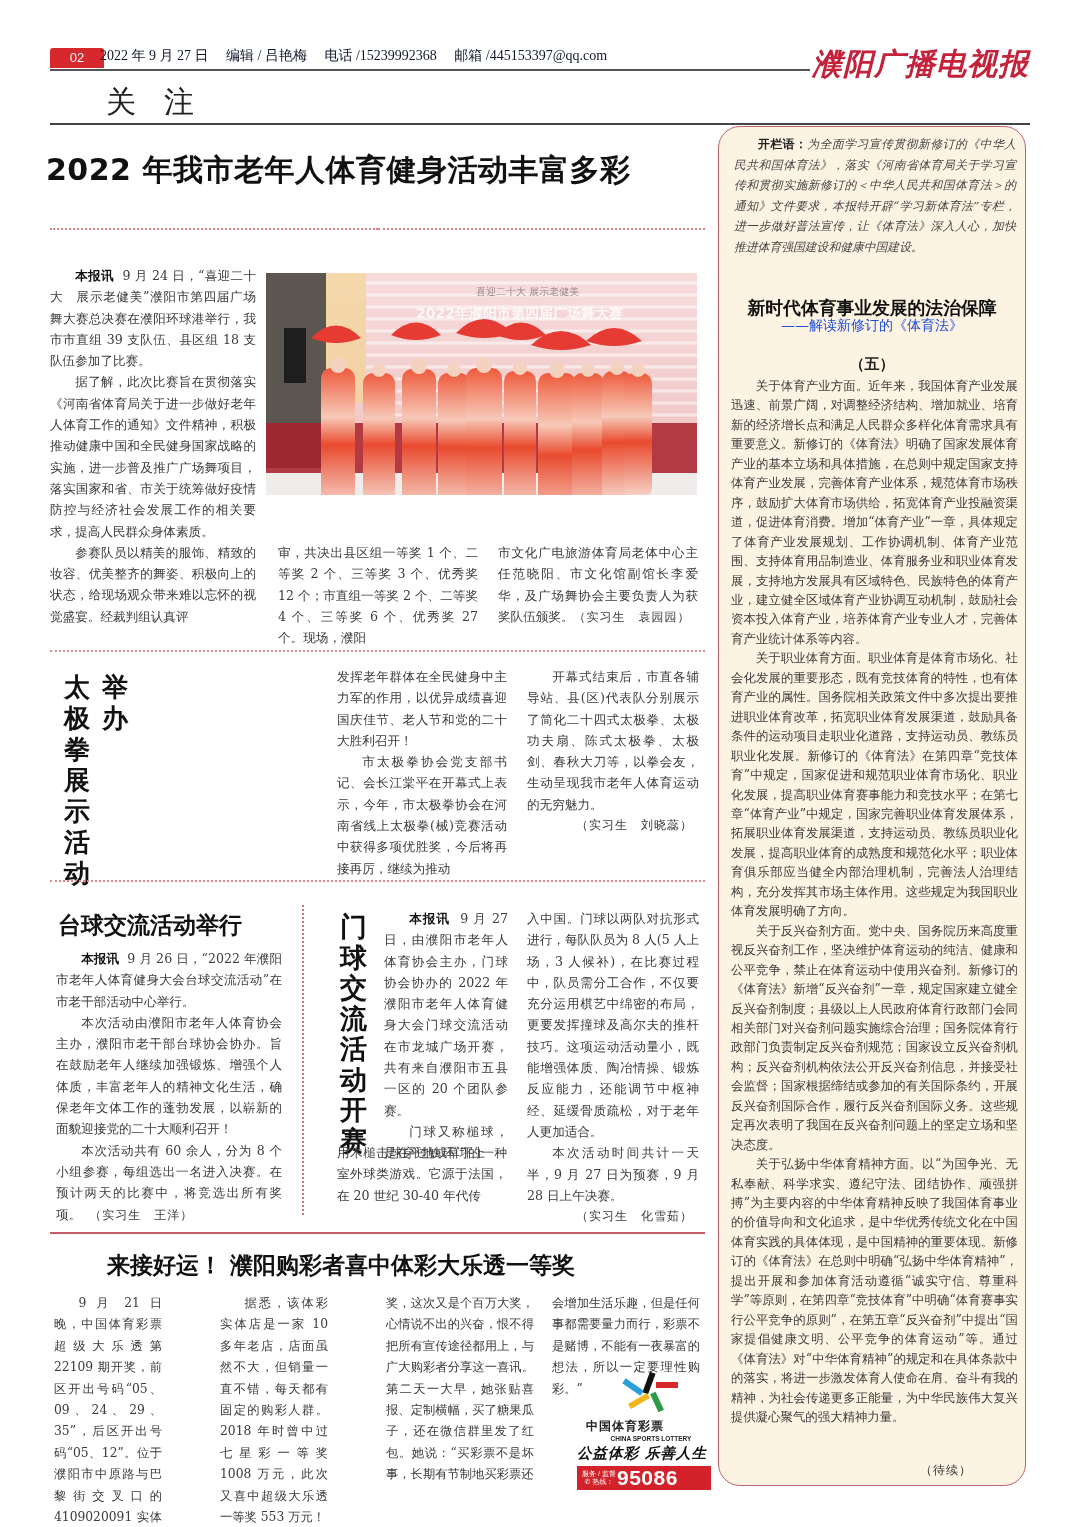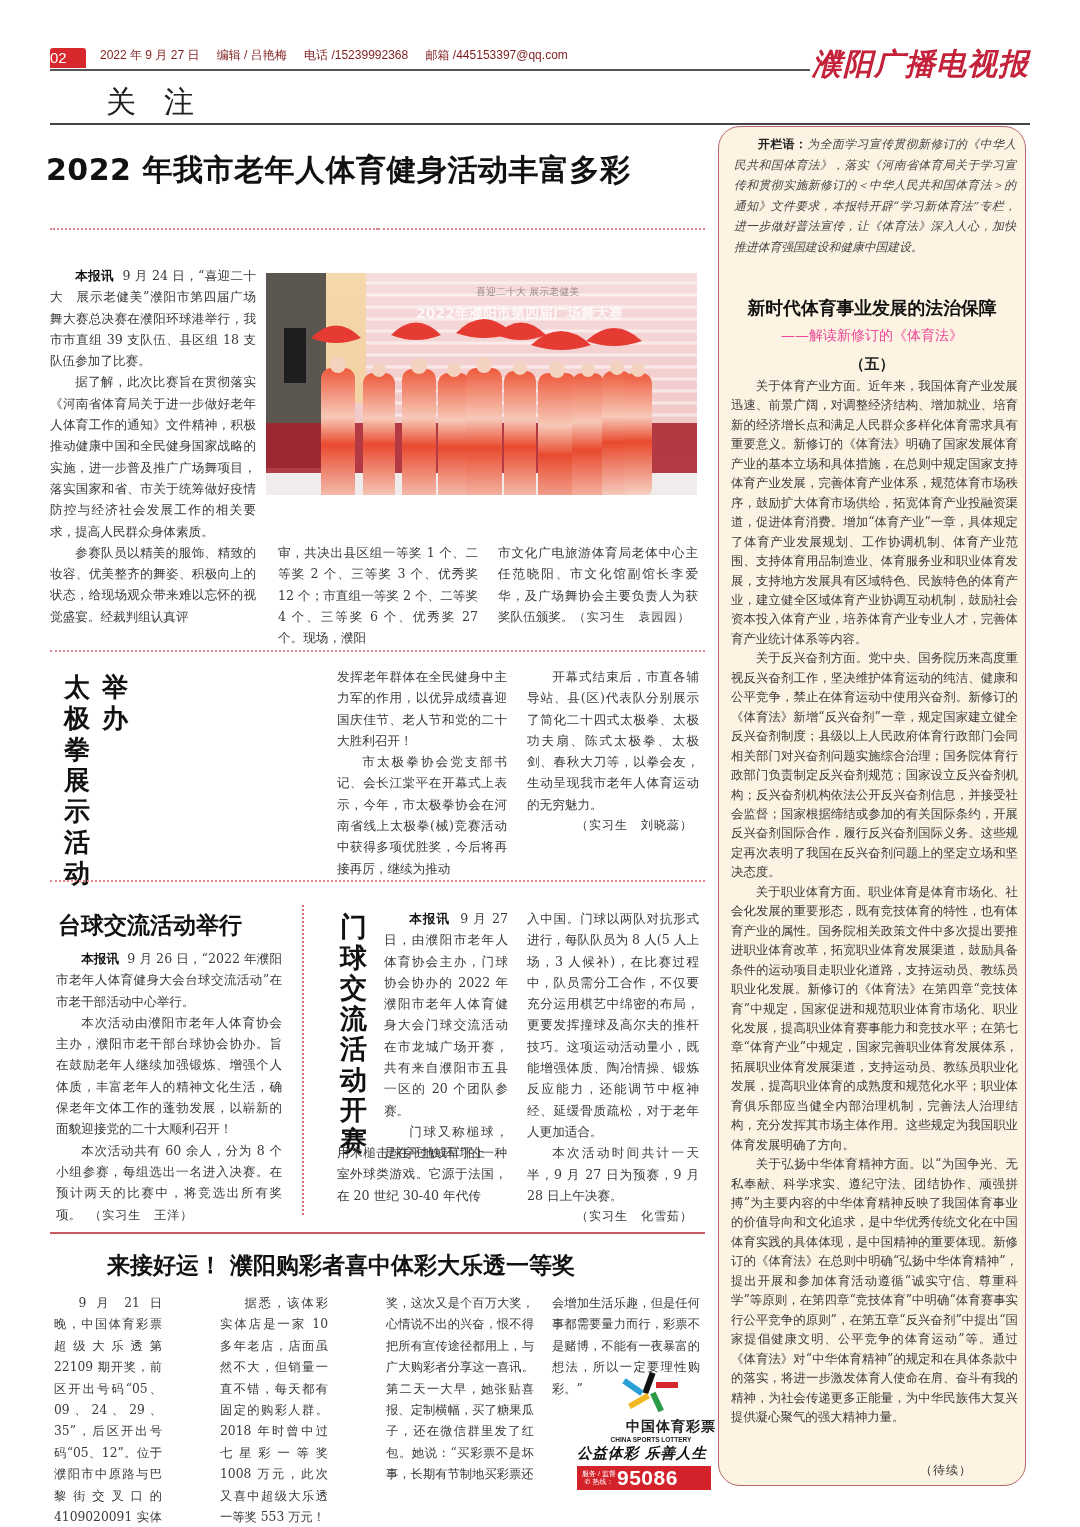--- a/index.html
+++ b/index.html
@@ -2,23 +2,23 @@
 <html><head>
 <meta charset="utf-8">
 <style>
   * { box-sizing: border-box; margin: 0; padding: 0; }
   html, body { width: 1080px; height: 1527px; background: #ffffff; overflow: hidden; }
   body { position: relative; font-family: "DejaVu Serif", "Liberation Serif", serif; color: #333; }
 
   .abs { position: absolute; }
 
   
-  .page-num { left: 50px; top: 48px; width: 36px; height: 20px; background: #d7282d; color: #fff;
-    font-family: "Liberation Sans", sans-serif; font-size: 15px; line-height: 20px; border-radius: 3px 3px 0 0; }
-  .meta { left: 100px; top: 47px; font-family: Liberation Sans, sans-serif; font-size: 12px; color: #7f1d1d; white-space: nowrap; }
+  .page-num { left: 50px; top: 48px; width: 54px; height: 20px; background: #d7282d; color: #fff;
+    font-family: "Liberation Sans", sans-serif; font-size: 13px; line-height: 20px; text-align: center; border-radius: 3px 3px 0 0; }
+  .meta { left: 100px; top: 47px; font-family: Liberation Serif, serif; font-size: 14px; color: #0f172a; white-space: nowrap; }
   .meta span { margin-right: 14px; }
   .rule-top { left: 50px; top: 69px; width: 760px; height: 2px; background: #555; }
   .brand { left: 812px; top: 44px; font-family: "DejaVu Serif", serif; font-size: 30px; font-weight: bold; font-style: italic;
     color: #c4213b; letter-spacing: 1px; white-space: nowrap; }
   .section { left: 106px; top: 82px; font-size: 30px; color: #222; letter-spacing: 28px; font-weight: normal; }
   .rule-section { left: 50px; top: 123px; width: 980px; height: 1.5px; background: #444; }
 
   
   .headline { left: 46px; top: 150px; font-family: "DejaVu Sans", sans-serif; font-size: 30px; font-weight: bold; color: #111; letter-spacing: 0.5px; white-space: nowrap; }
   .subhead-row { left: 50px; top: 212px; width: 655px; height: 34px; display: flex; align-items: center; }
@@ -39,29 +39,29 @@
   
   .vtitle { font-family: "DejaVu Sans", sans-serif; font-weight: bold; color: #111; font-size: 26px; line-height: 31px; width: 30px; text-align: right; }
 
   .h2 { font-family: "DejaVu Sans", sans-serif; font-weight: bold; color: #111; white-space: nowrap; }
 
   
   .sidebar { left: 718px; top: 126px; width: 308px; height: 1360px; background: #fcf3e2; border: 1.5px solid #b8656c; border-radius: 22px 22px 22px 22px; }
   .sb-intro { left: 734px; top: 134px; width: 282px; font-size: 11.8px; line-height: 20.6px; color: #444; text-align: justify; font-style: italic; }
   .sb-intro b { font-style: normal; font-family: "DejaVu Sans", sans-serif; color: #222; }
   .sb-title { left: 722px; top: 296px; width: 300px; text-align: center; font-family: "DejaVu Sans", sans-serif; font-weight: bold; font-size: 17.8px; color: #111; white-space: nowrap; }
-  .sb-sub { left: 722px; top: 327px; width: 300px; text-align: center; font-size: 14px; color: #ec4899; font-family: "DejaVu Sans", sans-serif; }
+  .sb-sub { left: 722px; top: 317px; width: 300px; text-align: center; font-size: 14px; color: #1d4ed8; font-family: "DejaVu Sans", sans-serif; }
   .sb-num { left: 722px; top: 355px; width: 300px; text-align: center; font-size: 15px; color: #222; font-weight: bold; font-family: "DejaVu Sans", sans-serif; }
   .sb-body { left: 731px; top: 376px; width: 287px; font-size: 12.4px; line-height: 19.45px; color: #3c3c3c; text-align: justify; }
   .sb-body p { text-indent: 2em; }
   .sb-end { left: 722px; top: 1462px; width: 300px; text-align: right; padding-right: 50px; font-size: 12px; color: #333; letter-spacing: 1px; }
 
   
   .logo-box { left: 586px; top: 1370px; width: 130px; }
-  .lot-cn { font-family: Liberation Serif, serif; font-weight: bold; font-size: 14px; color: #222; text-align: right; letter-spacing: 1px; }
+  .lot-cn { font-family: Liberation Serif, serif; font-weight: bold; font-size: 12px; color: #222; text-align: left; letter-spacing: 1px; }
   .lot-en { font-family: "Liberation Sans", sans-serif; font-weight: bold; font-size: 6.5px; color: #222; text-align: center; }
   .slogan { left: 577px; top: 1444px; font-family: "DejaVu Serif", serif; font-weight: bold; font-style: italic; font-size: 14.5px; color: #111; letter-spacing: 1px; white-space: nowrap; }
   .hotline { left: 577px; top: 1466px; width: 134px; height: 24px; background: #d4222b; display: flex; align-items: center; text-align: center; }
   .hot-lbl { font-family: "Liberation Sans", sans-serif; color: #fff; font-size: 7px; line-height: 8px; width: 40px; padding-left: 4px; }
   .hot-num { font-family: "Liberation Sans", sans-serif; color: #fff; font-weight: bold; font-size: 21px; letter-spacing: 0.5px; }
 </style>
 </head>
 <body>
 
 <div class="abs page-num">02</div>
@@ -247,17 +247,17 @@
 
 <div class="abs sidebar"></div>
 <div class="abs sb-intro">
   <span style="display:inline-block; width:2em;"></span><b>开栏语：</b><span>为全面学习宣传贯彻新修订的《中华人民共和国体育法》，落实《河南省体育局关于学习宣传和贯彻实施新修订的＜中华人民共和国体育法＞的通知》文件要求，本报特开辟“学习新体育法”专栏，进一步做好普法宣传，让《体育法》深入人心，加快推进体育强国建设和健康中国建设。</span>
 </div>
 <h2 class="abs sb-title">新时代体育事业发展的法治保障</h2>
 <div class="abs sb-sub">——解读新修订的《体育法》</div>
 <div class="abs sb-num">（五）</div>
 <div class="abs sb-body">
   <p>关于体育产业方面。近年来，我国体育产业发展迅速、前景广阔，对调整经济结构、增加就业、培育新的经济增长点和满足人民群众多样化体育需求具有重要意义。新修订的《体育法》明确了国家发展体育产业的基本立场和具体措施，在总则中规定国家支持体育产业发展，完善体育产业体系，规范体育市场秩序，鼓励扩大体育市场供给，拓宽体育产业投融资渠道，促进体育消费。增加“体育产业”一章，具体规定了体育产业发展规划、工作协调机制、体育产业范围、支持体育用品制造业、体育服务业和职业体育发展，支持地方发展具有区域特色、民族特色的体育产业，建立健全区域体育产业协调互动机制，鼓励社会资本投入体育产业，培养体育产业专业人才，完善体育产业统计体系等内容。</p>
+  <p>关于职业体育方面。职业体育是体育市场化、社会化发展的重要形态，既有竞技体育的特性，也有体育产业的属性。国务院相关政策文件中多次提出要推进职业体育改革，拓宽职业体育发展渠道，鼓励具备条件的运动项目走职业化道路，支持运动员、教练员职业化发展。新修订的《体育法》在第四章“竞技体育”中规定，国家促进和规范职业体育市场化、职业化发展，提高职业体育赛事能力和竞技水平；在第七章“体育产业”中规定，国家完善职业体育发展体系，拓展职业体育发展渠道，支持运动员、教练员职业化发展，提高职业体育的成熟度和规范化水平；职业体育俱乐部应当健全内部治理机制，完善法人治理结构，充分发挥其市场主体作用。这些规定为我国职业体育发展明确了方向。</p>
   <p>关于反兴奋剂方面。党中央、国务院历来高度重视反兴奋剂工作，坚决维护体育运动的纯洁、健康和公平竞争，禁止在体育运动中使用兴奋剂。新修订的《体育法》新增“反兴奋剂”一章，规定国家建立健全反兴奋剂制度；县级以上人民政府体育行政部门会同相关部门对兴奋剂问题实施综合治理；国务院体育行政部门负责制定反兴奋剂规范；国家设立反兴奋剂机构；反兴奋剂机构依法公开反兴奋剂信息，并接受社会监督；国家根据缔结或参加的有关国际条约，开展反兴奋剂国际合作，履行反兴奋剂国际义务。这些规定再次表明了我国在反兴奋剂问题上的坚定立场和坚决态度。</p>
-  <p>关于职业体育方面。职业体育是体育市场化、社会化发展的重要形态，既有竞技体育的特性，也有体育产业的属性。国务院相关政策文件中多次提出要推进职业体育改革，拓宽职业体育发展渠道，鼓励具备条件的运动项目走职业化道路，支持运动员、教练员职业化发展。新修订的《体育法》在第四章“竞技体育”中规定，国家促进和规范职业体育市场化、职业化发展，提高职业体育赛事能力和竞技水平；在第七章“体育产业”中规定，国家完善职业体育发展体系，拓展职业体育发展渠道，支持运动员、教练员职业化发展，提高职业体育的成熟度和规范化水平；职业体育俱乐部应当健全内部治理机制，完善法人治理结构，充分发挥其市场主体作用。这些规定为我国职业体育发展明确了方向。</p>
   <p>关于弘扬中华体育精神方面。以“为国争光、无私奉献、科学求实、遵纪守法、团结协作、顽强拼搏”为主要内容的中华体育精神反映了我国体育事业的价值导向和文化追求，是中华优秀传统文化在中国体育实践的具体体现，是中国精神的重要体现。新修订的《体育法》在总则中明确“弘扬中华体育精神”，提出开展和参加体育活动遵循“诚实守信、尊重科学”等原则，在第四章“竞技体育”中明确“体育赛事实行公平竞争的原则”，在第五章“反兴奋剂”中提出“国家提倡健康文明、公平竞争的体育运动”等。通过《体育法》对“中华体育精神”的规定和在具体条款中的落实，将进一步激发体育人使命在肩、奋斗有我的精神，为社会传递更多正能量，为中华民族伟大复兴提供凝心聚气的强大精神力量。</p>
 </div>
 <div class="abs sb-end">（待续）</div>
 
 </body></html>

